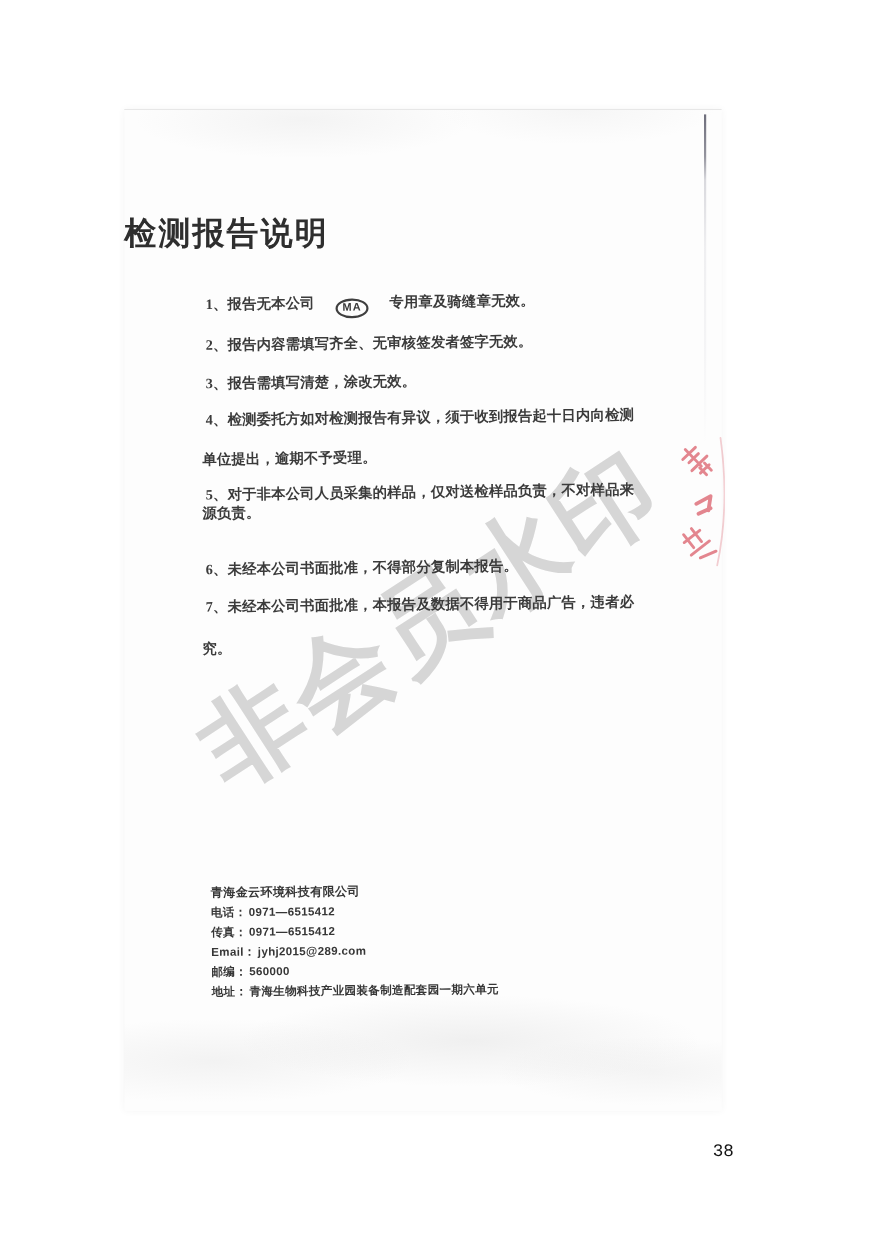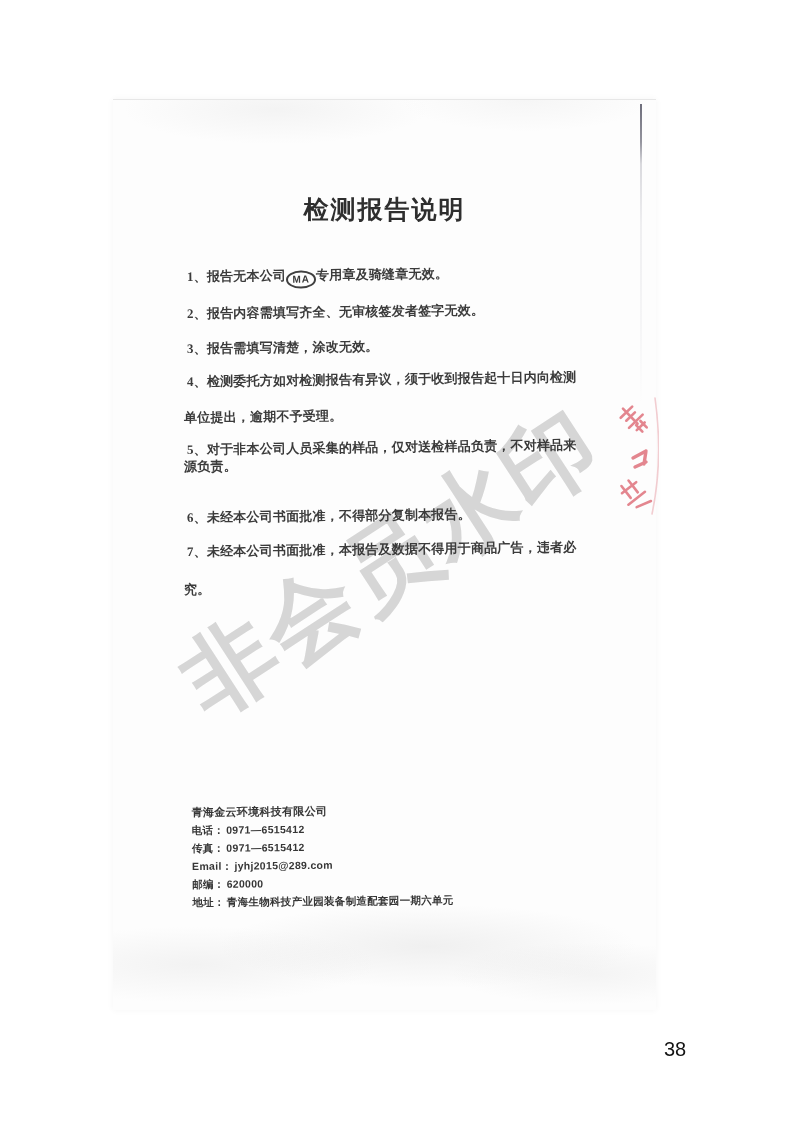--- a/index.html
+++ b/index.html
@@ -43,58 +43,58 @@
     background:linear-gradient(
       to bottom,
       rgba(62,62,80,0.75) 0px, rgba(62,62,80,0.55) 38px,
       rgba(90,90,110,0.22) 60px, rgba(110,110,130,0.10) 120px,
       rgba(120,120,140,0.06) 220px, rgba(120,120,140,0) 100%);
   }
 
   
   .title{
     position:absolute;left:0;top:93px;width:100%;z-index:2;
-    text-align:center;font-family:"Liberation Serif","DejaVu Serif",serif;
-    font-weight:700;font-size:25px;letter-spacing:2px;color:#2e2e2e;
+    font-family:"Liberation Serif","DejaVu Serif",serif;
+    font-weight:700;font-size:29px;letter-spacing:2px;color:#2e2e2e;
   }
 
   
   .nline{
     position:absolute;left:74px;z-index:2;white-space:nowrap;
     font-family:"Liberation Serif","DejaVu Serif",serif;
     font-size:13px;font-weight:600;color:#3b3b3b;letter-spacing:0.2px;
     transform:rotate(-0.7deg);transform-origin:0 50%;
   }
   .nline.cont{left:71px;}
   .l1{top:168px}.l2{top:205px}.l3{top:240px}.l4{top:273px}.l4b{top:309px}
   .l5{top:341px}.l5b{top:358px}.l6{top:409px}.l7{top:443px}.l7b{top:481px}
 
   .cma{
-    display:inline-block;width:26px;height:14px;margin:0 0;
+    display:inline-block;width:26px;height:14px;margin:0 19px;
     border:2px solid #3f3f3f;border-radius:50%;
     font-family:"Liberation Sans",sans-serif;font-size:10px;line-height:14px;
     font-weight:bold;letter-spacing:1px;text-align:center;color:#3a3a3a;
     vertical-align:-3px;
   }
 
   
   .footer{position:absolute;left:79px;top:703px;z-index:2;
     transform:rotate(-0.5deg);transform-origin:0 50%;}
   .fline{
     height:18px;line-height:18px;white-space:nowrap;
     font-family:"Liberation Sans","DejaVu Sans",sans-serif;
     font-size:10.5px;font-weight:700;color:#363636;letter-spacing:0.3px;
   }
   .fline .flabel{margin-right:2px;}
   .company{font-size:11px;}
 
   
   .pagenum{
-    position:absolute;left:664px;top:1038px;z-index:3;
-    font-family:Liberation Sans, sans-serif;font-size:20px;color:#141414;
+    position:absolute;left:648px;top:1038px;z-index:3;
+    font-family:Liberation Mono, monospace;font-size:16px;color:#141414;
   }
 </style>
 </head>
 <body>
 
 <div class="canvas">
 
   <div class="paper">
 
     <div class="watermark">非会员水印</div>
@@ -136,21 +136,21 @@
       <div class="fline">
         <span class="flabel">电话：</span><span>0971—6515412</span>
       </div>
       <div class="fline">
         <span class="flabel">传真：</span><span>0971—6515412</span>
       </div>
       <div class="fline">
         <span class="flabel">Email：</span><span>jyhj2015@289.com</span>
       </div>
       <div class="fline">
-        <span class="flabel">邮编：</span><span>620000</span>
+        <span class="flabel">邮编：</span><span>560000</span>
       </div>
       <div class="fline">
         <span class="flabel">地址：</span><span>青海生物科技产业园装备制造配套园一期六单元</span>
       </div>
     </div>
 
   </div>
 
   <div class="pagenum">38</div>
 </div>

